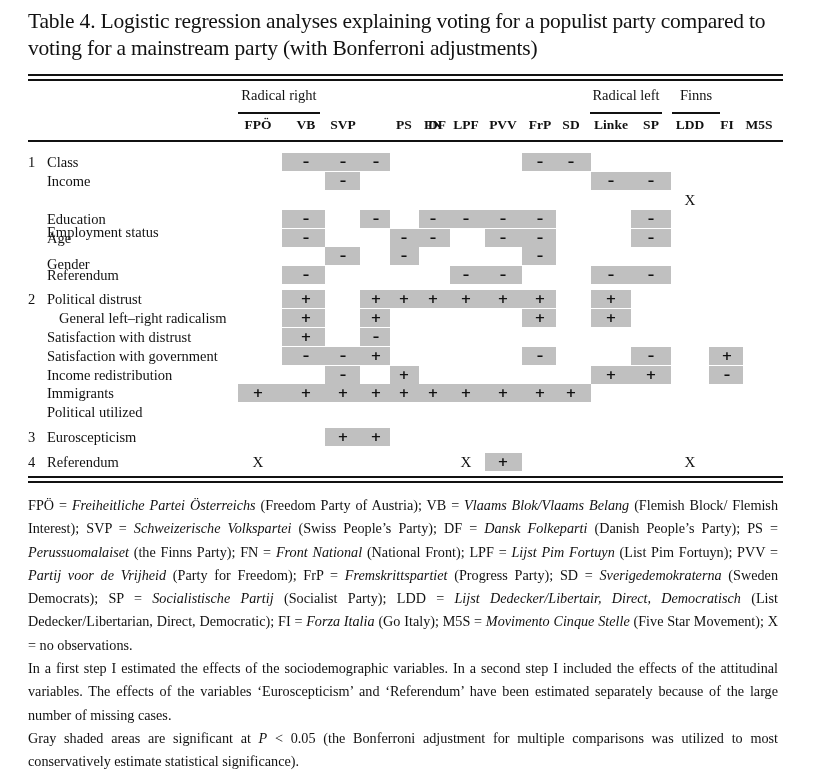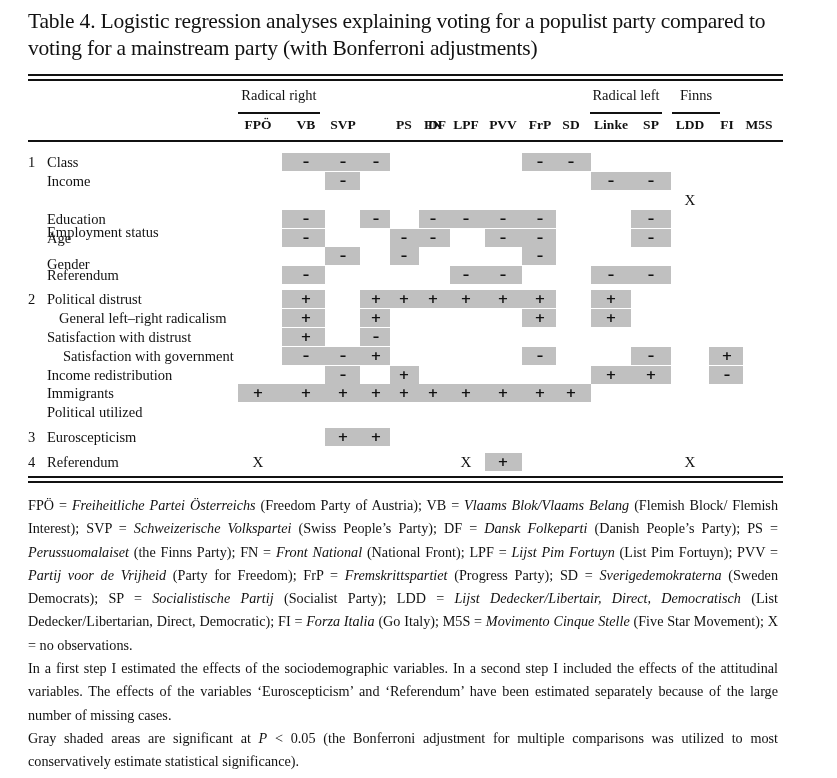--- a/index.html
+++ b/index.html
@@ -172,21 +172,21 @@
     <div class="sym" style="top: 309px; left: 376px;">+</div>
     <div class="cell" style="top: 309px; left: 521.5px; width: 34px; background: rgb(192, 192, 192);"></div>
     <div class="sym" style="top: 309px; left: 540px;">+</div>
     <div class="cell" style="top: 309px; left: 591px; width: 40px; background: rgb(192, 192, 192);"></div>
     <div class="sym" style="top: 309px; left: 611px;">+</div>
     <div class="row-label" style="top: 328px;">Satisfaction with distrust</div>
     <div class="cell" style="top: 328px; left: 282px; width: 42.5px; background: rgb(192, 192, 192);"></div>
     <div class="sym" style="top: 328px; left: 306px;">+</div>
     <div class="cell" style="top: 328px; left: 359.5px; width: 30.5px; background: rgb(192, 192, 192);"></div>
     <div class="sym" style="top: 328px; left: 376px;">–</div>
-    <div class="row-label" style="top: 347px; margin-left: 16px;">Satisfaction with government</div>
+    <div class="row-label" style="top: 347px;">Satisfaction with government</div>
     <div class="cell" style="top: 347px; left: 282px; width: 42.5px; background: rgb(192, 192, 192);"></div>
     <div class="sym" style="top: 347px; left: 306px;">–</div>
     <div class="cell" style="top: 347px; left: 324.5px; width: 35px; background: rgb(192, 192, 192);"></div>
     <div class="sym" style="top: 347px; left: 343px;">–</div>
     <div class="cell" style="top: 347px; left: 359.5px; width: 30.5px; background: rgb(192, 192, 192);"></div>
     <div class="sym" style="top: 347px; left: 376px;">+</div>
     <div class="cell" style="top: 347px; left: 521.5px; width: 34px; background: rgb(192, 192, 192);"></div>
     <div class="sym" style="top: 347px; left: 540px;">–</div>
     <div class="cell" style="top: 347px; left: 631px; width: 39.5px; background: rgb(192, 192, 192);"></div>
     <div class="sym" style="top: 347px; left: 651px;">–</div>

